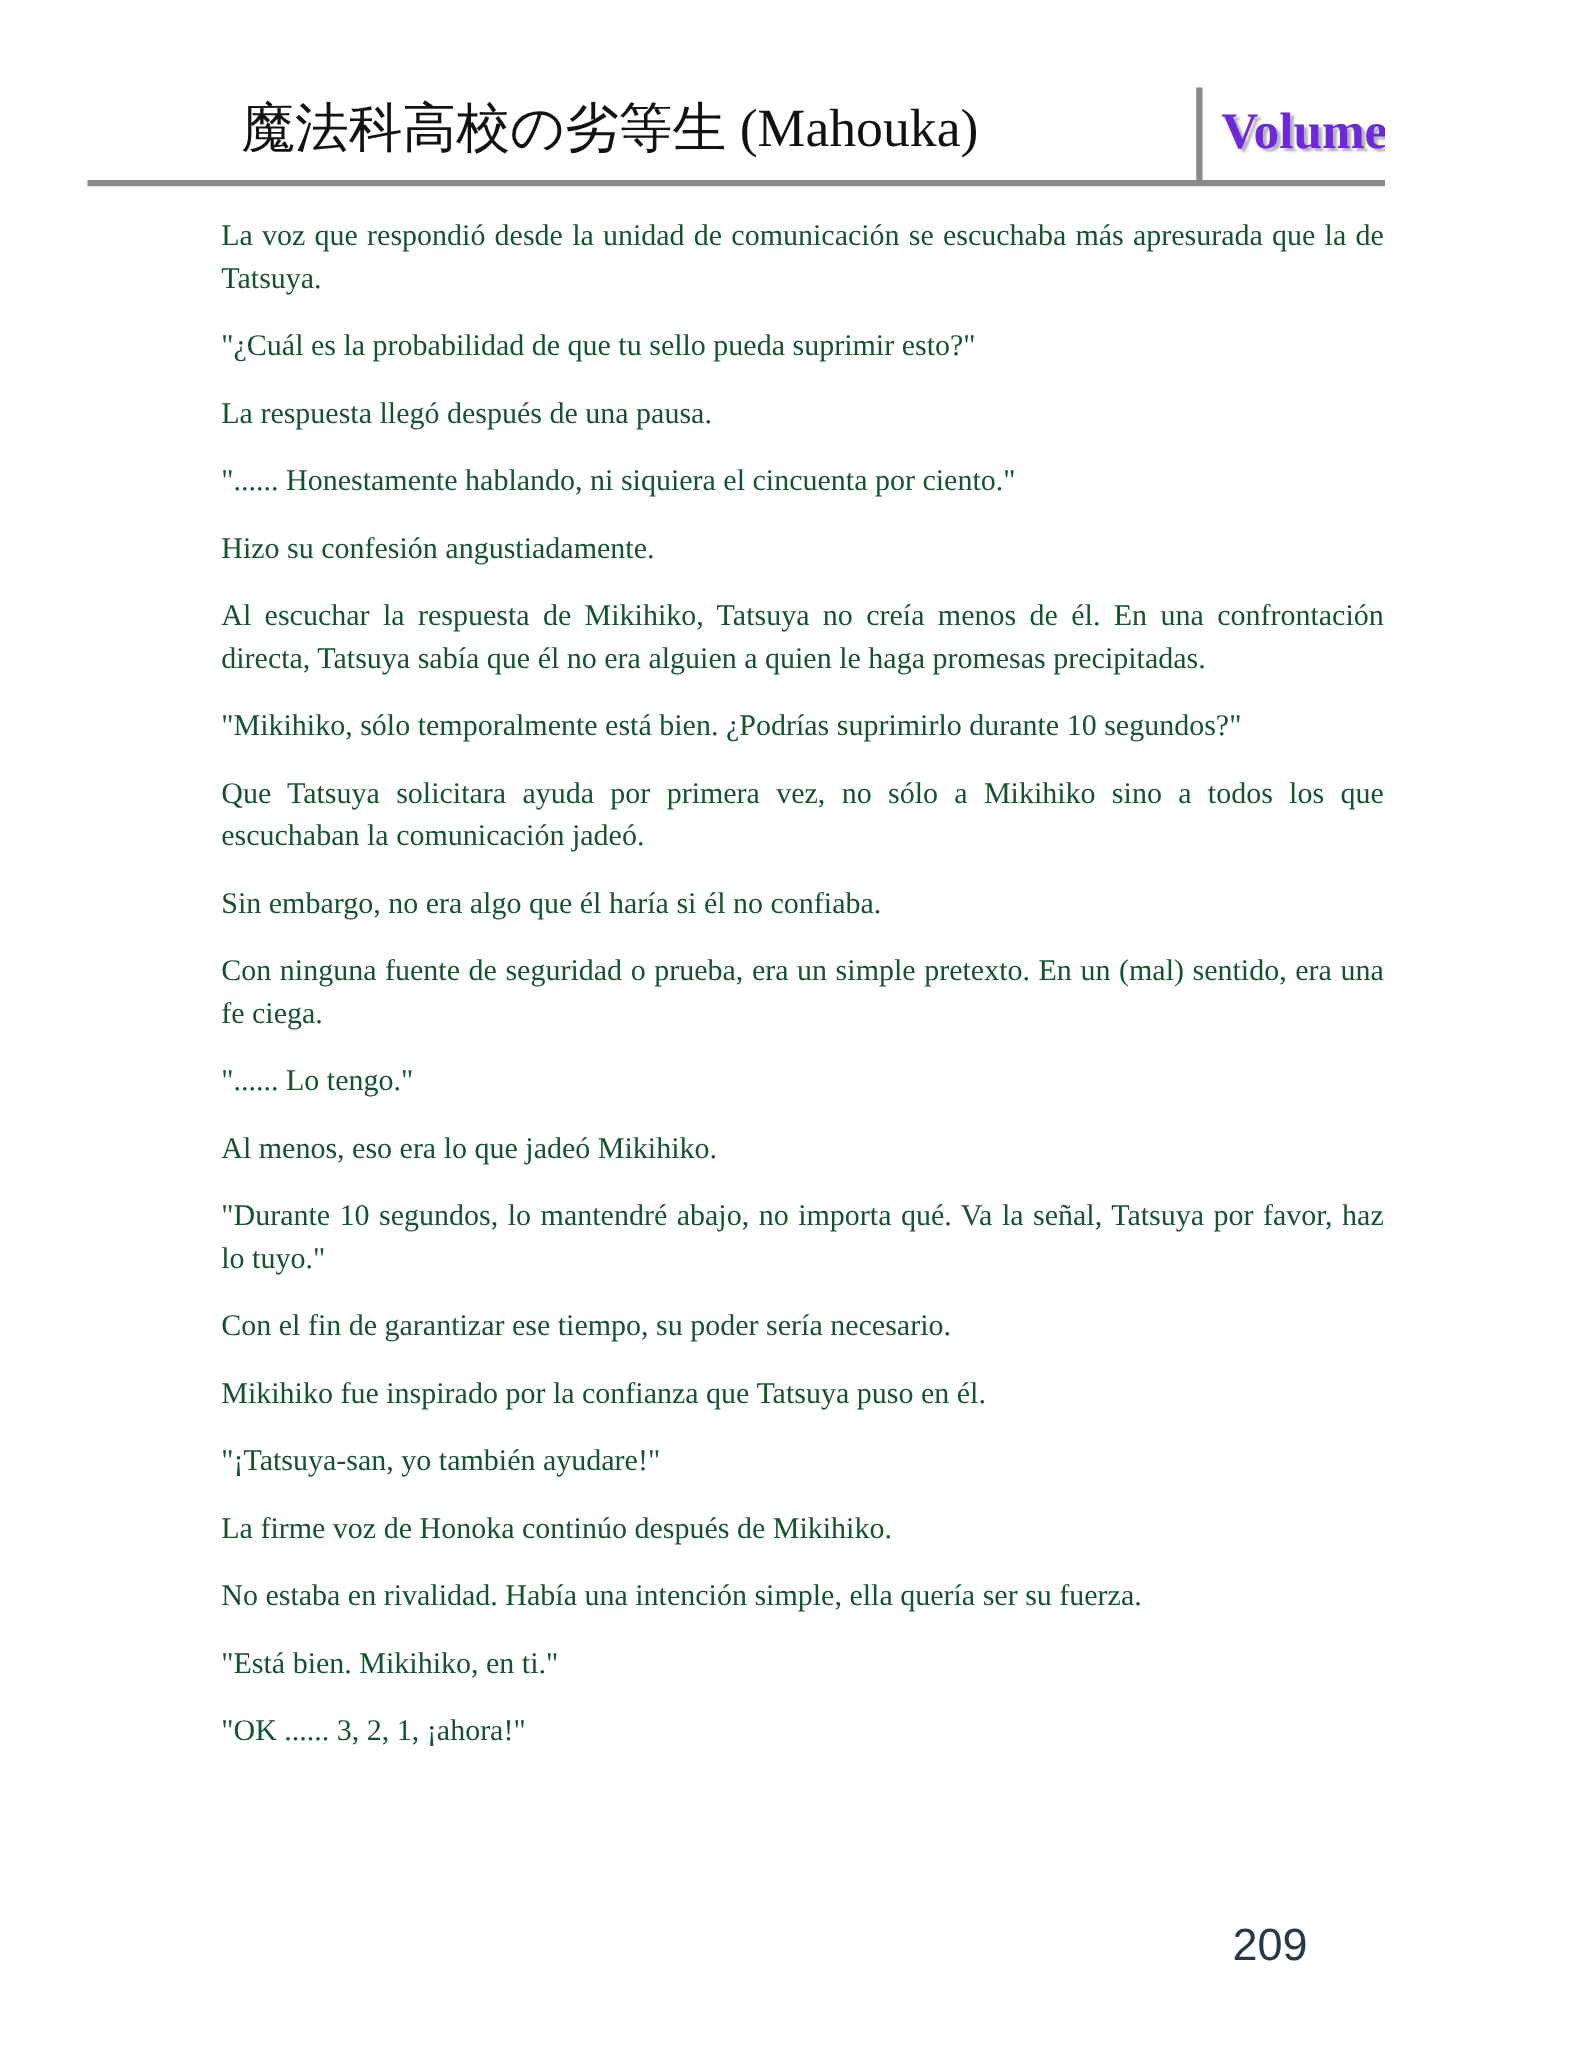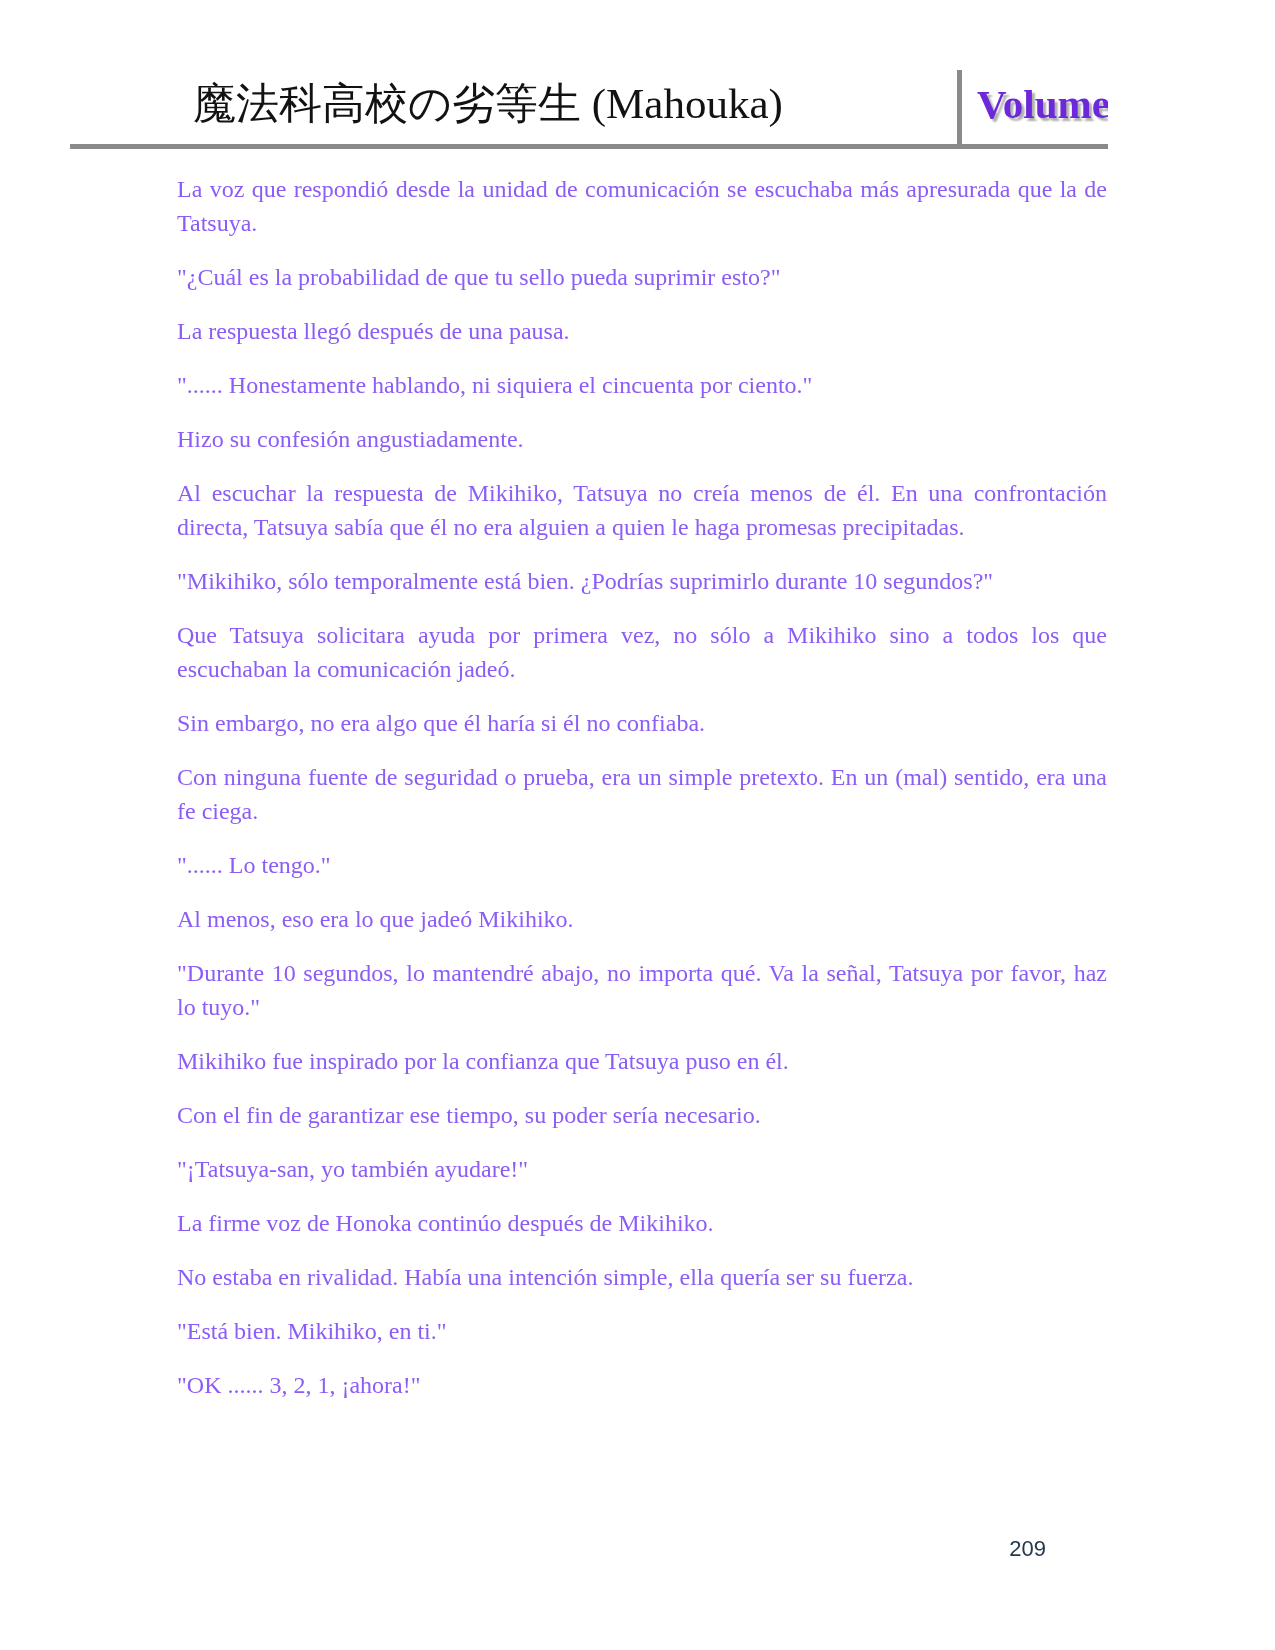--- a/index.html
+++ b/index.html
@@ -55,28 +55,28 @@
     position: absolute;
     left: 177px;
     top: 172px;
     width: 930px;
   }
   .content p {
     margin: 0 0 20px 0;
     font-size: 24px;
     line-height: 34px;
     text-align: justify;
-    color: #8b5cf6;
+    color: #14532d;
   }
   .page-number {
     position: absolute;
     right: 62px;
     top: 1538px;
     font-family: "Liberation Sans", sans-serif;
-    font-size: 22px;
+    font-size: 36px;
     line-height: 1;
     color: #26384a;
   }
 </style>
 </head>
 <body>
 
 <div class="page">
 
   <div class="jp-title">魔法科高校の劣等生 (Mahouka)</div>
@@ -94,22 +94,22 @@
       <p>"...... Honestamente hablando, ni siquiera el cincuenta por ciento."</p>
       <p>Hizo su confesión angustiadamente.</p>
       <p>Al escuchar la respuesta de Mikihiko, Tatsuya no creía menos de él. En una confrontación directa, Tatsuya sabía que él no era alguien a quien le haga promesas precipitadas.</p>
       <p>"Mikihiko, sólo temporalmente está bien. ¿Podrías suprimirlo durante 10 segundos?"</p>
       <p>Que Tatsuya solicitara ayuda por primera vez, no sólo a Mikihiko sino a todos los que escuchaban la comunicación jadeó.</p>
       <p>Sin embargo, no era algo que él haría si él no confiaba.</p>
       <p>Con ninguna fuente de seguridad o prueba, era un simple pretexto. En un (mal) sentido, era una fe ciega.</p>
       <p>"...... Lo tengo."</p>
       <p>Al menos, eso era lo que jadeó Mikihiko.</p>
       <p>"Durante 10 segundos, lo mantendré abajo, no importa qué. Va la señal, Tatsuya por favor, haz lo tuyo."</p>
+      <p>Con el fin de garantizar ese tiempo, su poder sería necesario.</p>
       <p>Mikihiko fue inspirado por la confianza que Tatsuya puso en él.</p>
-      <p>Con el fin de garantizar ese tiempo, su poder sería necesario.</p>
       <p>"¡Tatsuya-san, yo también ayudare!"</p>
       <p>La firme voz de Honoka continúo después de Mikihiko.</p>
       <p>No estaba en rivalidad. Había una intención simple, ella quería ser su fuerza.</p>
       <p>"Está bien. Mikihiko, en ti."</p>
       <p>"OK ...... 3, 2, 1, ¡ahora!"</p>
     </div>
 
   <div class="page-number">209</div>
 
 </div>

